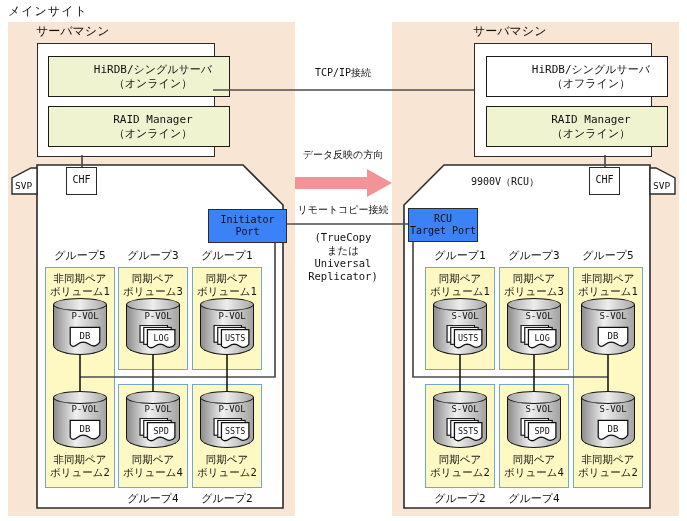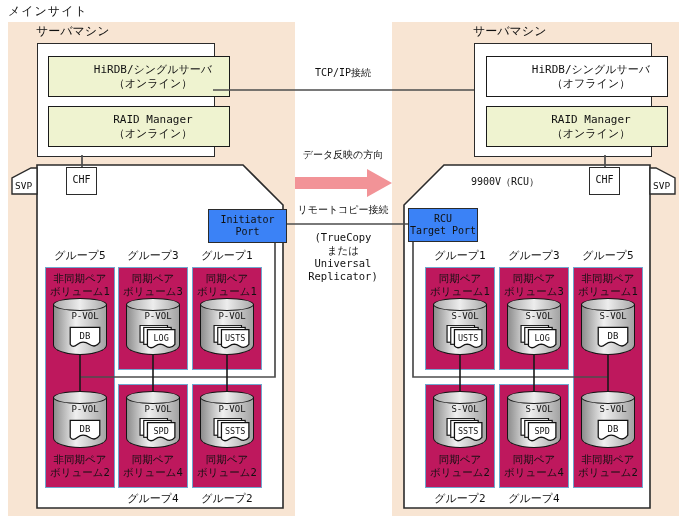--- a/index.html
+++ b/index.html
@@ -12,21 +12,21 @@
   .serverbox { position:absolute; background:#fff; border:1.5px solid #2b2b2b; }
   .app { position:absolute; border:1.2px solid #1a1a1a; font-size:11px; line-height:14px;
          display:flex; flex-direction:column; align-items:center; justify-content:center;padding-left:28px; }
   .app.on  { background:#EFF3D0; }
   .app.off { background:#ffffff; }
   .portbox { position:absolute; background:#3b82f6; border:1.5px solid #2b2b2b; z-index:4;
              font-size:10px; line-height:12px; text-align:center; padding-top:4px; box-sizing:border-box; }
   .chf { position:absolute; background:#fff; border:1.4px solid #2b2b2b; z-index:3;
          font-size:10px; text-align:center; line-height:24px; }
   .svptext { position:absolute; font-size:9.5px; z-index:3; }
-  .cell { position:absolute; background:#be185d; border:1px solid #6FA7CF; box-sizing:border-box; z-index:2; }
+  .cell { position:absolute; background:#fef9c3; border:1px solid #6FA7CF; box-sizing:border-box; z-index:2; }
   .gl { position:absolute; font-size:11px; text-align:center; z-index:2; white-space:nowrap; }
   .vlabel { position:absolute; left:0; right:0; text-align:center; font-size:10.5px; line-height:13px; }
   .cyl { position:absolute; left:50%; margin-left:-27px; width:64px; height:58px; }
   .cylBody { position:absolute; top:6px; left:0; width:54px; height:51px; box-sizing:border-box;
              background:linear-gradient(90deg,#8d8d8d,#f0f0f0 42%,#a3a3a3);
              border:1.5px solid #151515; border-top:none;
              border-radius:0 0 50% 50% / 0 0 10px 10px; }
   .cylTop { position:absolute; top:0; left:0; width:54px; height:13px; box-sizing:border-box;
             background:linear-gradient(90deg,#a8a8a8,#ededed 50%,#a8a8a8);
             border:1.5px solid #151515; border-radius:50%; }

